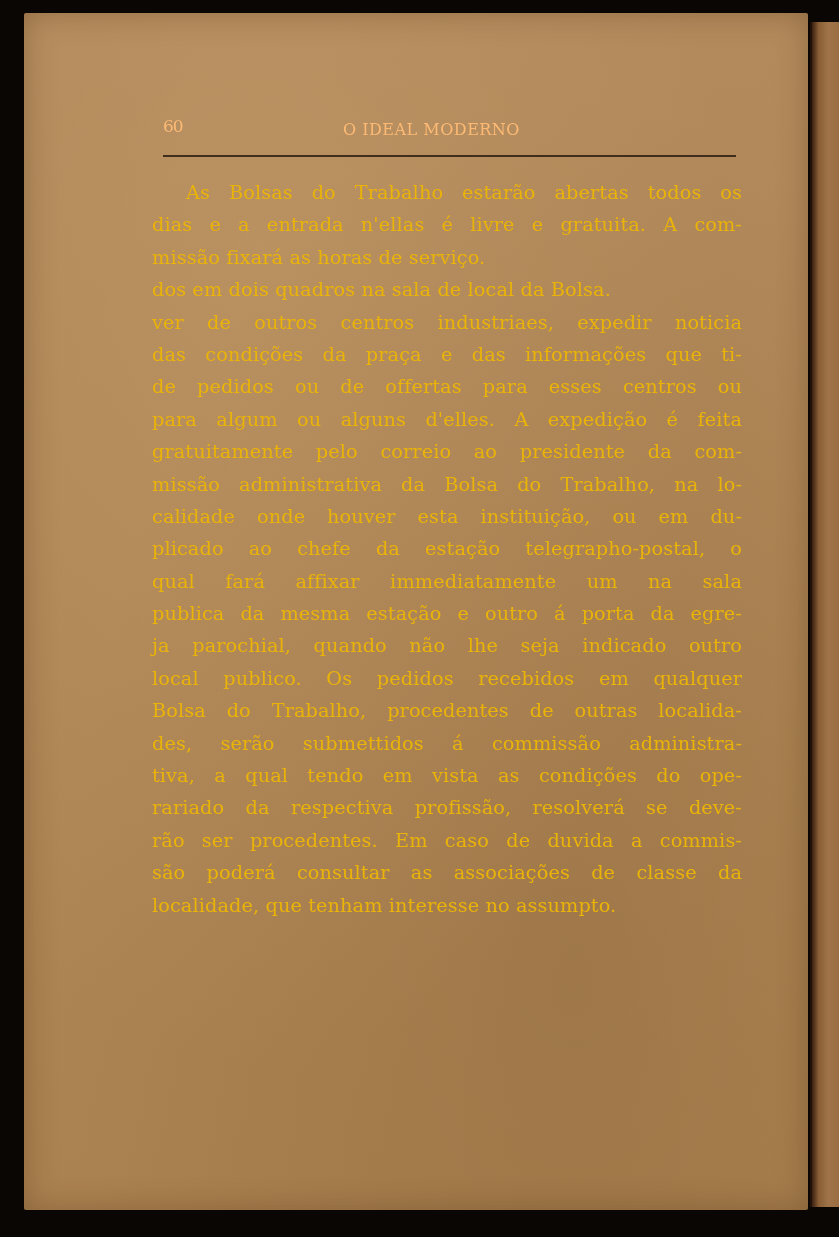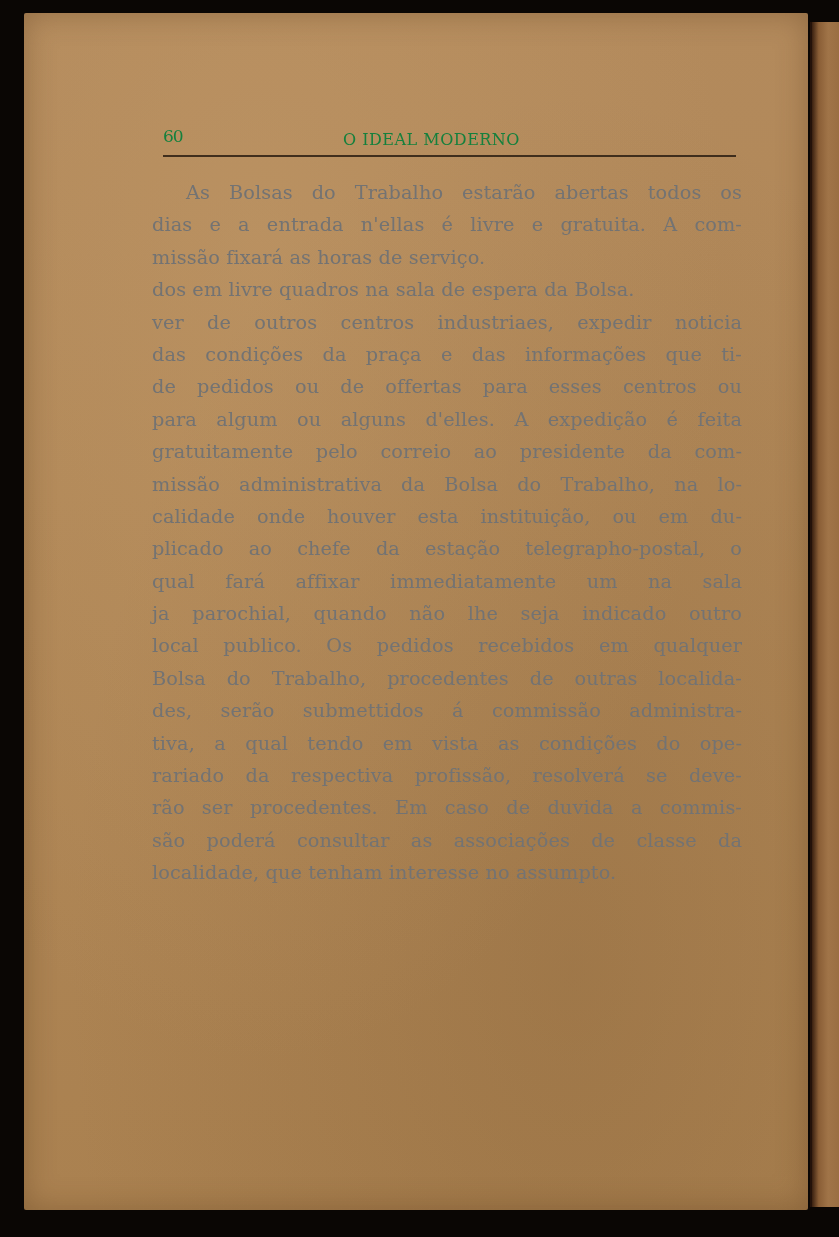--- a/index.html
+++ b/index.html
@@ -41,25 +41,25 @@
       position: absolute;
       left: 810px;
       top: 22px;
       width: 4px;
       height: 1185px;
       background: #24120a;
     }
     .running-head {
       position: absolute;
       left: 163px;
-      top: 126px;
+      top: 116px;
       width: 573px;
       height: 26px;
       font-family: "DejaVu Serif", serif;
-      color: #15803d;
+      color: #fdba74;
     }
     .page-number {
       position: absolute;
       left: 0;
       top: 0;
       font-size: 17px;
       letter-spacing: -1px;
     }
     .running-title {
       position: absolute;
@@ -77,21 +77,21 @@
       background: #2a1d12;
       opacity: 0.85;
     }
     .body-text {
       position: absolute;
       left: 152px;
       top: 177px;
       width: 590px;
       font-family: "DejaVu Serif", serif;
       font-size: 19.3px;
-      color: #737373;
+      color: #eab308;
       line-height: 32.4px;
       letter-spacing: 0.1px;
     }
     .line {
       display: block;
       white-space: nowrap;
       text-align: justify;
       text-align-last: justify;
       height: 32.4px;
     }
@@ -116,31 +116,32 @@
     <span class="running-title">O IDEAL MODERNO</span>
   </div>
   <div class="head-rule"></div>
 
   <div class="body-text">
 
     <span class="line indent">As Bolsas do Trabalho estarão abertas todos os</span>
     <span class="line">dias e a entrada n'ellas é livre e gratuita. A com-</span>
     <span class="line last">missão fixará as horas de serviço.</span>
 
-    <span class="line last">dos em livre quadros na sala de espera da Bolsa.</span>
+    <span class="line last">dos em dois quadros na sala de local da Bolsa.</span>
 
     <span class="line">ver de outros centros industriaes, expedir noticia</span>
     <span class="line">das condições da praça e das informações que ti-</span>
     <span class="line">de pedidos ou de offertas para esses centros ou</span>
     <span class="line">para algum ou alguns d'elles. A expedição é feita</span>
     <span class="line">gratuitamente pelo correio ao presidente da com-</span>
     <span class="line">missão administrativa da Bolsa do Trabalho, na lo-</span>
     <span class="line">calidade onde houver esta instituição, ou em du-</span>
     <span class="line">plicado ao chefe da estação telegrapho-postal, o</span>
     <span class="line">qual fará affixar immediatamente um na sala</span>
+    <span class="line">publica da mesma estação e outro á porta da egre-</span>
     <span class="line">ja parochial, quando não lhe seja indicado outro</span>
     <span class="line">local publico. Os pedidos recebidos em qualquer</span>
     <span class="line">Bolsa do Trabalho, procedentes de outras localida-</span>
     <span class="line">des, serão submettidos á commissão administra-</span>
     <span class="line">tiva, a qual tendo em vista as condições do ope-</span>
     <span class="line">rariado da respectiva profissão, resolverá se deve-</span>
     <span class="line">rão ser procedentes. Em caso de duvida a commis-</span>
     <span class="line">são poderá consultar as associações de classe da</span>
     <span class="line last">localidade, que tenham interesse no assumpto.</span>
   </div>

